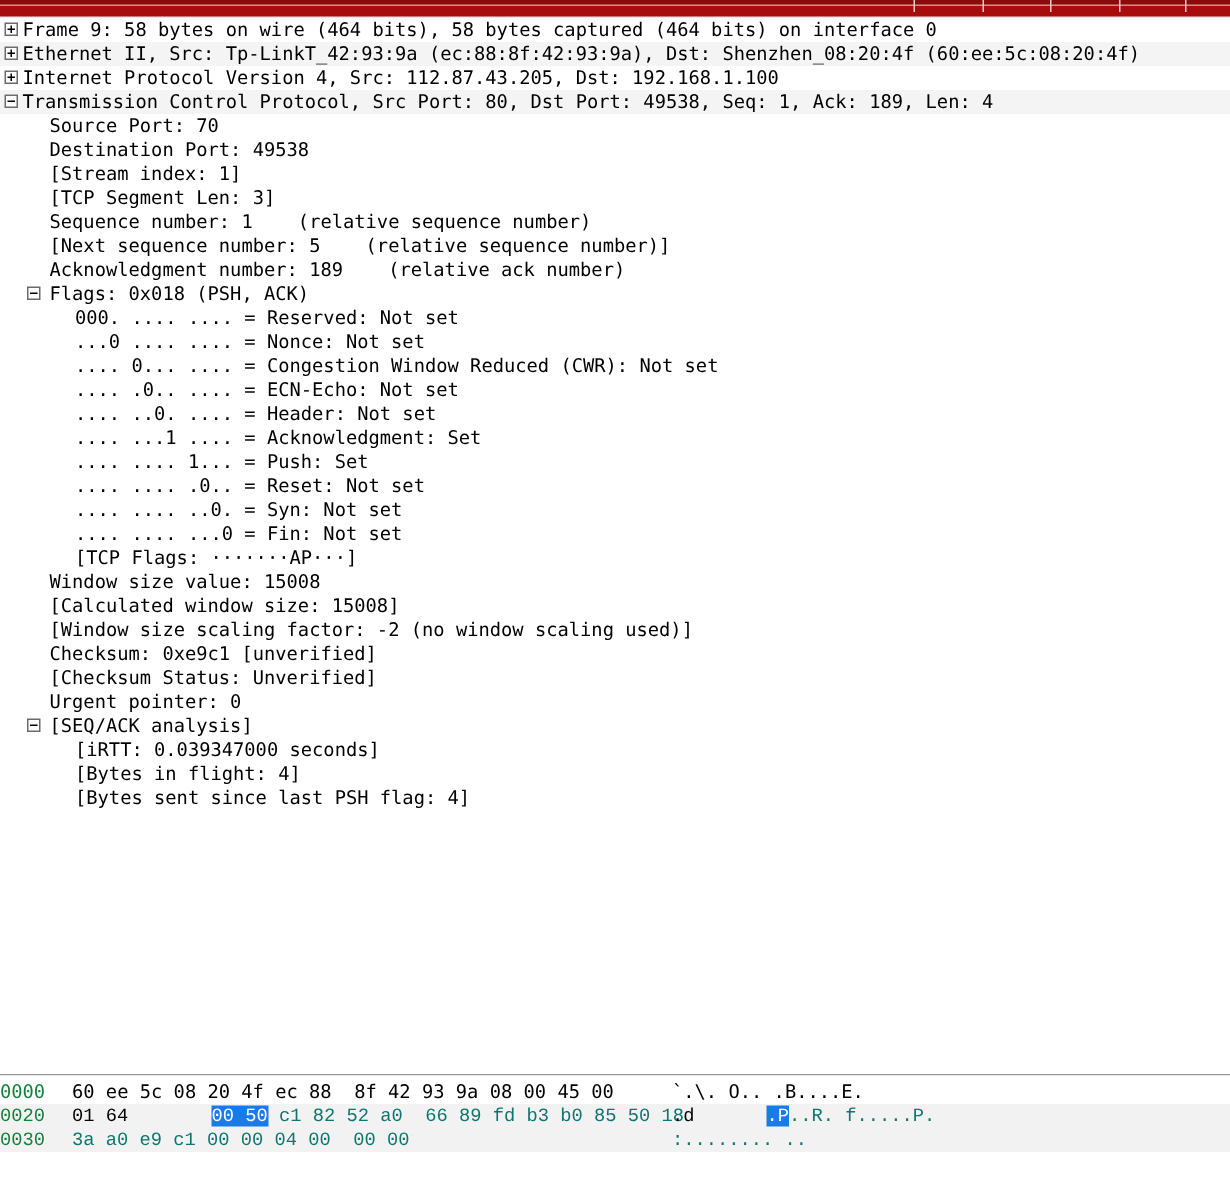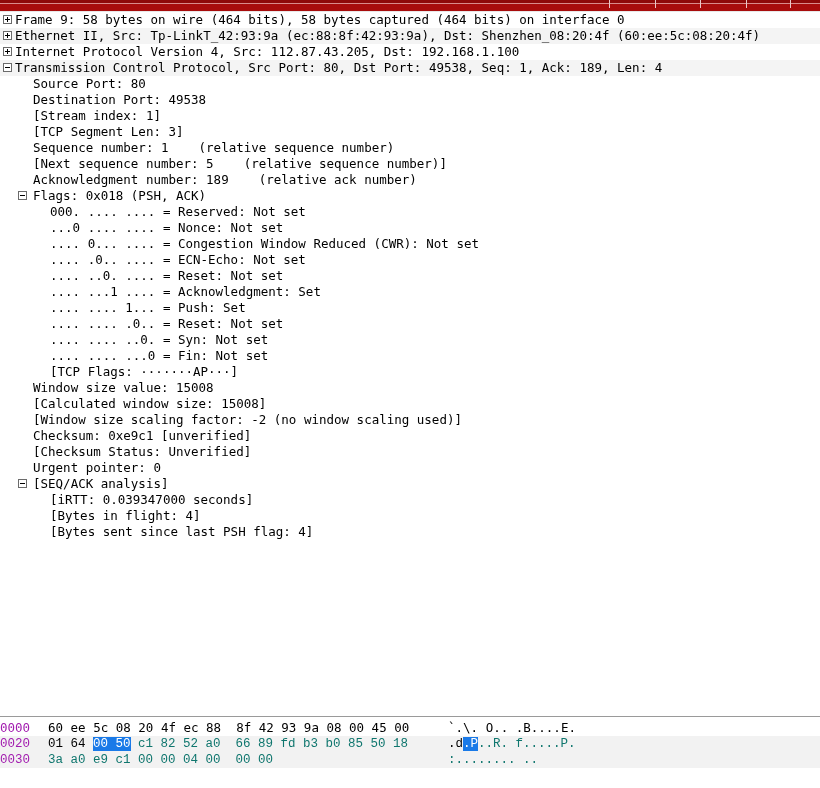--- a/index.html
+++ b/index.html
@@ -138,35 +138,36 @@
   .hrow {
     position: relative;
     height: 16px;
     line-height: 16px;
     white-space: pre;
   }
   .hoff {
     position: absolute;
     left: 0px;
     top: 0;
-    color: #a21caf;
+    color: #15803d;
   }
   .hbytes {
     position: absolute;
     left: 48px;
     top: 0;
   }
   .hascii {
     position: absolute;
     left: 448px;
     top: 0;
   }
   .sel {
     background: #1a7ae8;
     color: #ffffff;
+    margin-left: 48px;
   }
   .dim {
     color: #0f766e;
   }
   .hrow.shade {
     background: #f2f2f2;
     font-family: Liberation Mono, monospace;
   }
 </style>
 </head>
@@ -181,33 +182,33 @@
   <div class="tick" style="left:746px"></div>
   <div class="tick" style="left:790px"></div>
   <div class="underline"></div>
 </div>
 
 <div id="detail-pane">
     <div class="trow"><span class="expander plus"></span><span class="ttext">Frame 9: 58 bytes on wire (464 bits), 58 bytes captured (464 bits) on interface 0</span></div>
     <div class="trow alt"><span class="expander plus"></span><span class="ttext">Ethernet II, Src: Tp-LinkT_42:93:9a (ec:88:8f:42:93:9a), Dst: Shenzhen_08:20:4f (60:ee:5c:08:20:4f)</span></div>
     <div class="trow"><span class="expander plus"></span><span class="ttext">Internet Protocol Version 4, Src: 112.87.43.205, Dst: 192.168.1.100</span></div>
     <div class="trow alt"><span class="expander"></span><span class="ttext">Transmission Control Protocol, Src Port: 80, Dst Port: 49538, Seq: 1, Ack: 189, Len: 4</span></div>
-    <div class="trow"><span class="ttext i1">Source Port: 80</span></div>
+    <div class="trow"><span class="ttext i1">Source Port: 70</span></div>
     <div class="trow"><span class="ttext i1">Destination Port: 49538</span></div>
     <div class="trow"><span class="ttext i1">[Stream index: 1]</span></div>
     <div class="trow"><span class="ttext i1">[TCP Segment Len: 3]</span></div>
     <div class="trow"><span class="ttext i1">Sequence number: 1    (relative sequence number)</span></div>
     <div class="trow"><span class="ttext i1">[Next sequence number: 5    (relative sequence number)]</span></div>
     <div class="trow"><span class="ttext i1">Acknowledgment number: 189    (relative ack number)</span></div>
     <div class="trow"><span class="expander lvl1"></span><span class="ttext i1">Flags: 0x018 (PSH, ACK)</span></div>
     <div class="trow"><span class="ttext i2">000. .... .... = Reserved: Not set</span></div>
     <div class="trow"><span class="ttext i2">...0 .... .... = Nonce: Not set</span></div>
     <div class="trow"><span class="ttext i2">.... 0... .... = Congestion Window Reduced (CWR): Not set</span></div>
     <div class="trow"><span class="ttext i2">.... .0.. .... = ECN-Echo: Not set</span></div>
-    <div class="trow"><span class="ttext i2">.... ..0. .... = Reset: Not set</span></div>
+    <div class="trow"><span class="ttext i2">.... ..0. .... = Header: Not set</span></div>
     <div class="trow"><span class="ttext i2">.... ...1 .... = Acknowledgment: Set</span></div>
     <div class="trow"><span class="ttext i2">.... .... 1... = Push: Set</span></div>
     <div class="trow"><span class="ttext i2">.... .... .0.. = Reset: Not set</span></div>
     <div class="trow"><span class="ttext i2">.... .... ..0. = Syn: Not set</span></div>
     <div class="trow"><span class="ttext i2">.... .... ...0 = Fin: Not set</span></div>
     <div class="trow"><span class="ttext i2">[TCP Flags: ·······AP···]</span></div>
     <div class="trow"><span class="ttext i1">Window size value: 15008</span></div>
     <div class="trow"><span class="ttext i1">[Calculated window size: 15008]</span></div>
     <div class="trow"><span class="ttext i1">[Window size scaling factor: -2 (no window scaling used)]</span></div>
     <div class="trow"><span class="ttext i1">Checksum: 0xe9c1 [unverified]</span></div>

